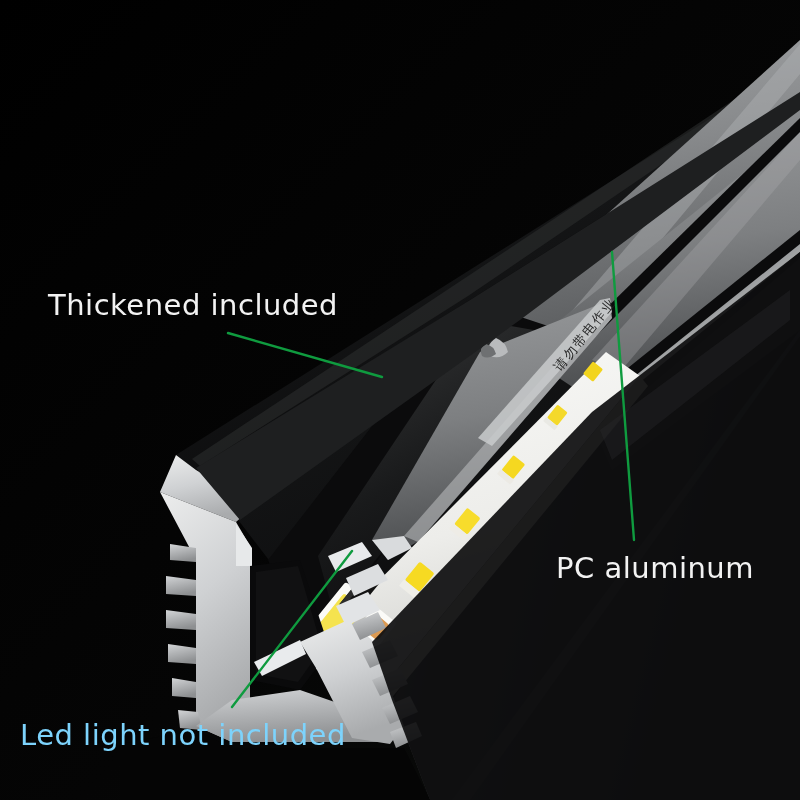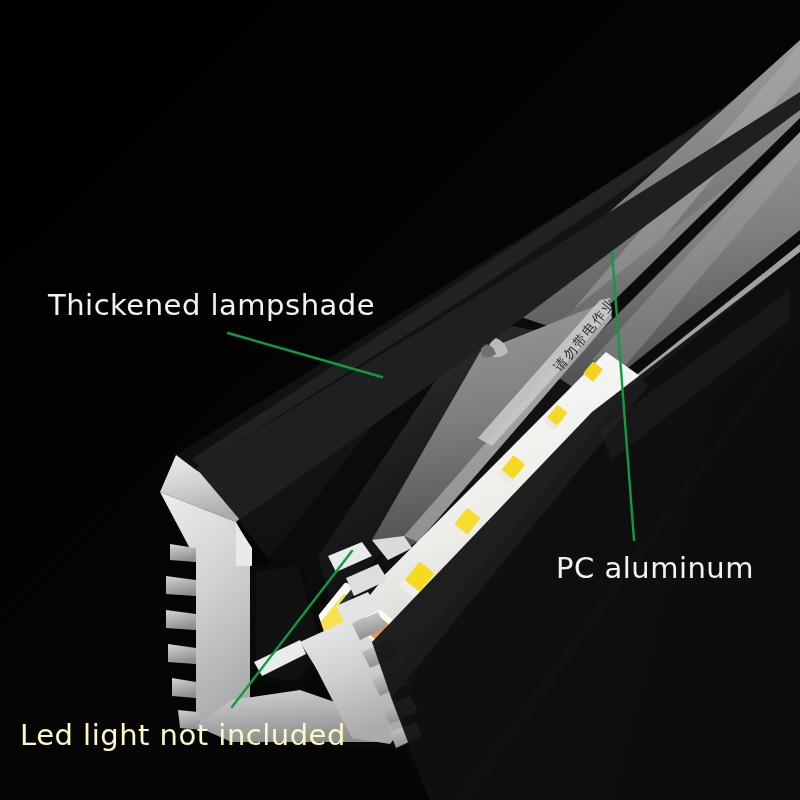--- a/index.html
+++ b/index.html
@@ -27,21 +27,21 @@
     white-space: nowrap;
     font-family: "DejaVu Sans", sans-serif;
     letter-spacing: 0.5px;
   }
   .ann-white {
     color: #f2f2f2;
     font-size: 29px;
     font-weight: 400;
   }
   .ann-red {
-    color: #fef9c3;
+    color: #7dd3fc;
     font-size: 29px;
     font-weight: 400;
   }
   #lbl-thickened { left: 48px; top: 288px; }
   #lbl-pc        { left: 556px; top: 551px; }
   #lbl-led       { left: 20px; top: 718px; }
 </style>
 </head>
 <body>
 
@@ -243,19 +243,19 @@
       <polygon points="600,430 790,290 790,320 612,460" fill="#2a2c2e" opacity="0.35"></polygon>
 
       <g stroke-linecap="round">
         <line x1="228" y1="333" x2="382" y2="377" stroke="#0f9b3f" stroke-width="2.4"></line>
         <line x1="634" y1="540" x2="612" y2="252" stroke="#0f9b3f" stroke-width="2.4"></line>
         <line x1="232" y1="707" x2="352" y2="551" stroke="#0f9b3f" stroke-width="2.4"></line>
       </g>
     </g>
   </svg>
 
-  <div class="ann ann-white" id="lbl-thickened">Thickened lampshade</div>
+  <div class="ann ann-white" id="lbl-thickened">Thickened included</div>
 
   <div class="ann ann-white" id="lbl-pc">PC aluminum</div>
 
   <div class="ann ann-red" id="lbl-led">Led light not included</div>
 
 </div>
 
 </body></html>

